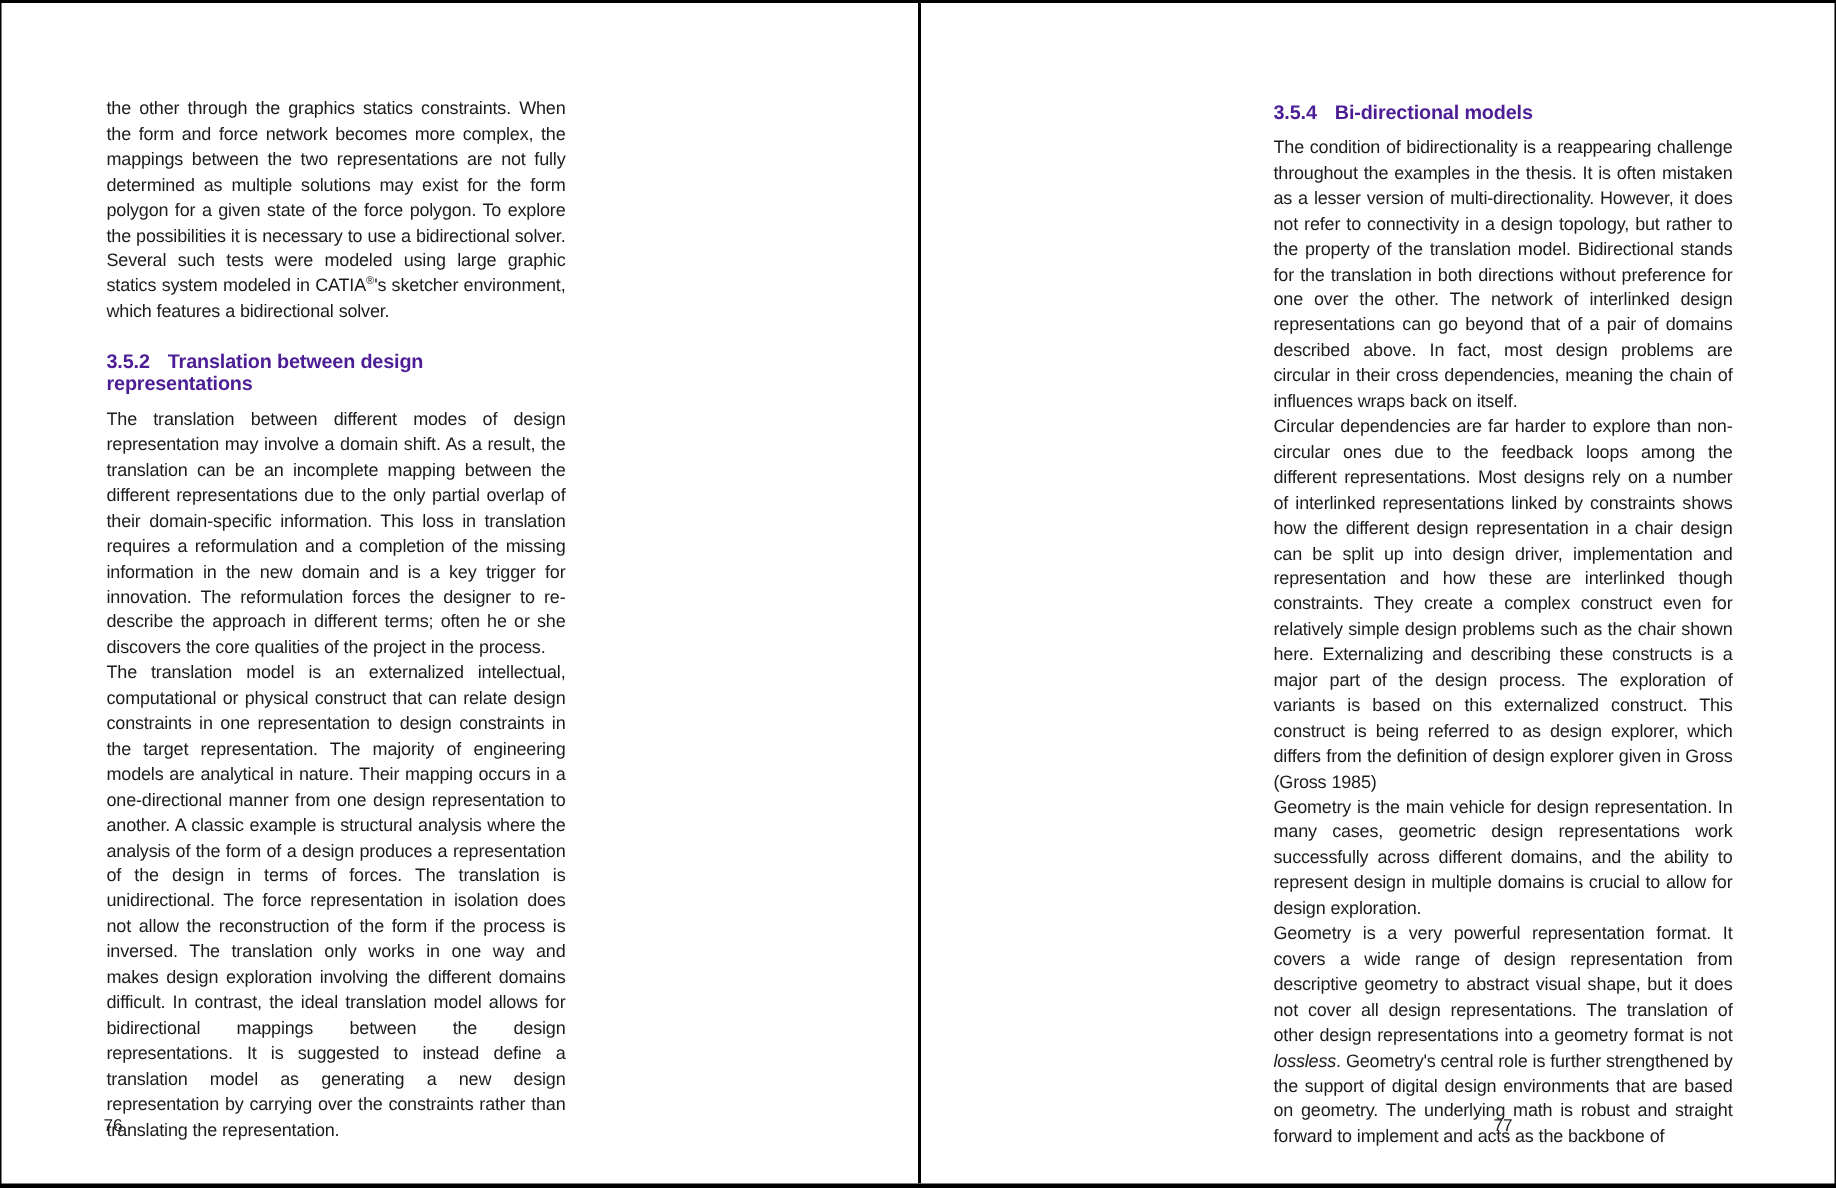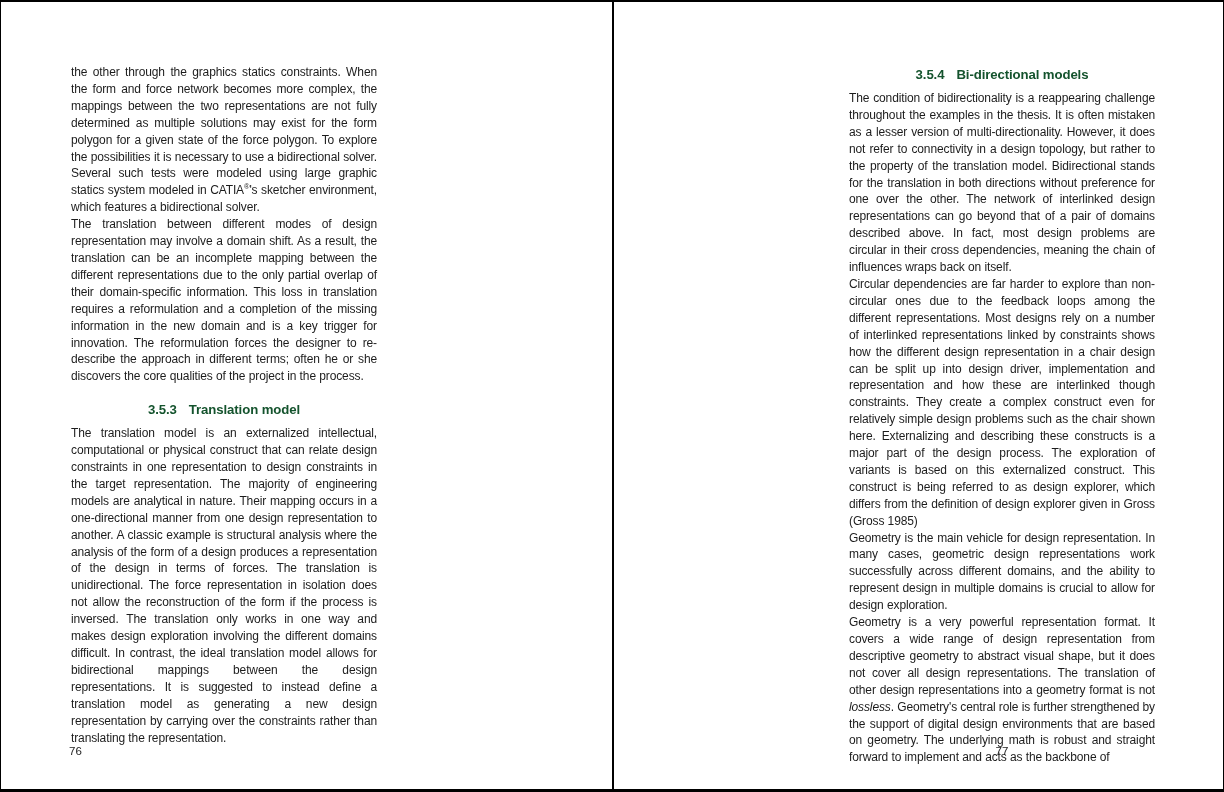--- a/index.html
+++ b/index.html
@@ -42,22 +42,21 @@
     line-height: 16.9px;
     text-align: justify;
     letter-spacing: -0.12px;
     word-spacing: 0.1px;
   }
   .heading {
     margin: 17px 0 8px 0;
     font-size: 13.2px;
     font-weight: bold;
     letter-spacing: -0.1px;
-    color: #14532d;
-    text-align: center;
+    color: #4c1d95;
   }
   .column > .heading:first-child { margin-top: 3px; }
   .heading .hnum { margin-right: 12px; }
   sup.reg {
     font-size: 7.5px;
     vertical-align: super;
     line-height: 0;
   }
   .ital { font-style: italic; }
   .pagenum {
@@ -76,24 +75,24 @@
 </head>
 <body>
 
 <div class="spread">
 
   <div class="page">
     <div class="column col-left">
 
       <p class="para"><span>the other through the graphics statics constraints. When the form and force network becomes more complex, the mappings between the two representations are not fully determined as multiple solutions may exist for the form polygon for a given state of the force polygon. To explore the possibilities it is necessary to use a bidirectional solver. Several such tests were modeled using large graphic statics system modeled in CATIA</span><sup class="reg">®</sup><span>'s sketcher environment, which features a bidirectional solver.</span></p>
 
+      <h2 class="heading"><span class="hnum">3.5.2</span><span>Translation between design representations</span></h2>
 
       <p class="para">The translation between different modes of design representation may involve a domain shift. As a result, the translation can be an incomplete mapping between the different representations due to the only partial overlap of their domain-specific information. This loss in translation requires a reformulation and a completion of the missing information in the new domain and is a key trigger for innovation. The reformulation forces the designer to re-describe the approach in different terms; often he or she discovers the core qualities of the project in the process.</p>
 
-      <h2 class="heading"><span class="hnum">3.5.3</span><span>Translation model</span></h2>
 
       <p class="para">The translation model is an externalized intellectual, computational or physical construct that can relate design constraints in one representation to design constraints in the target representation. The majority of engineering models are analytical in nature. Their mapping occurs in a one-directional manner from one design representation to another. A classic example is structural analysis where the analysis of the form of a design produces a representation of the design in terms of forces. The translation is unidirectional. The force representation in isolation does not allow the reconstruction of the form if the process is inversed. The translation only works in one way and makes design exploration involving the different domains difficult. In contrast, the ideal translation model allows for bidirectional mappings between the design representations. It is suggested to instead define a translation model as generating a new design representation by carrying over the constraints rather than translating the representation.</p>
 
     </div>
     <div class="pagenum pagenum-left">76</div>
   </div>
 
   <div class="divider"></div>
 
   <div class="page">

